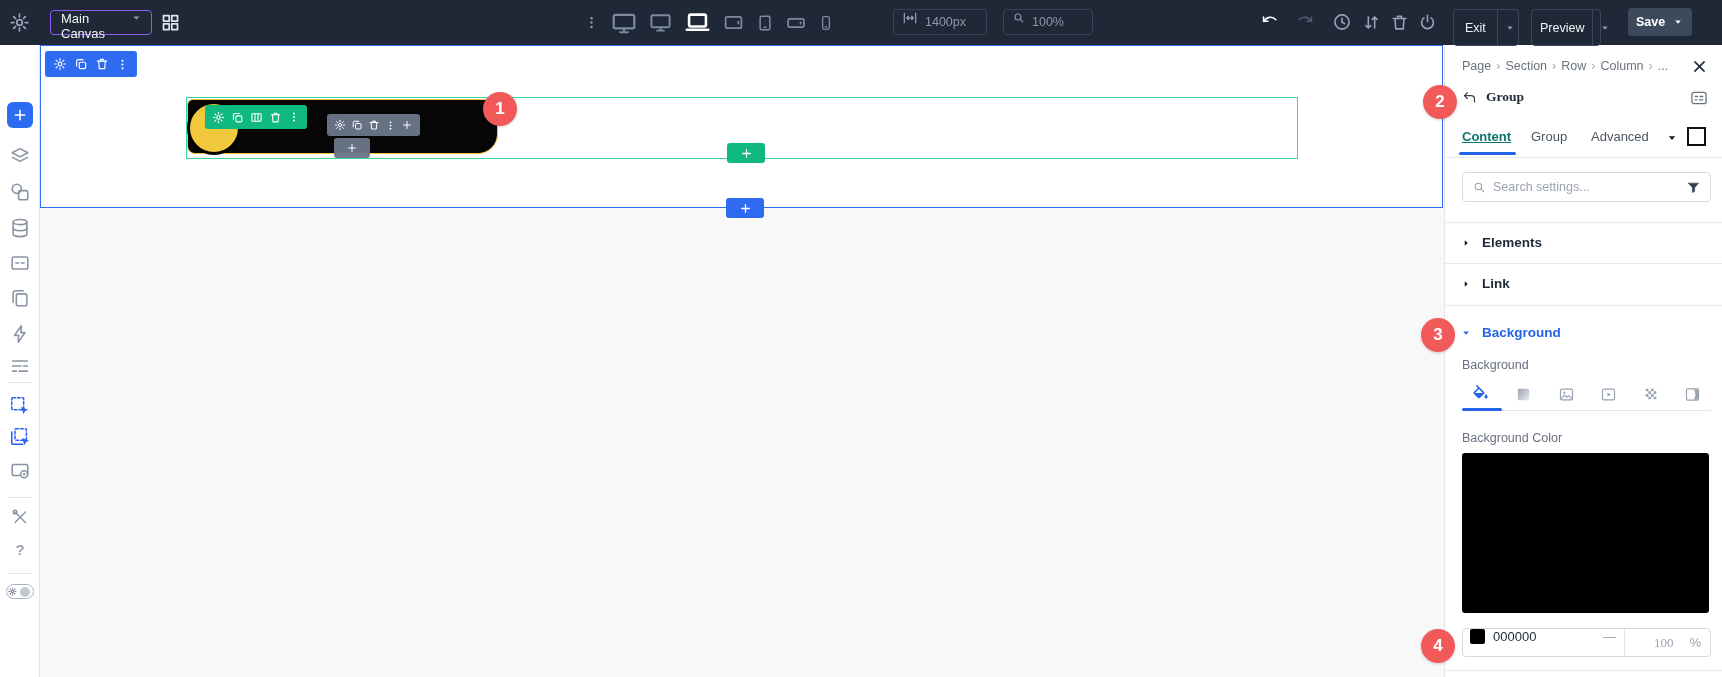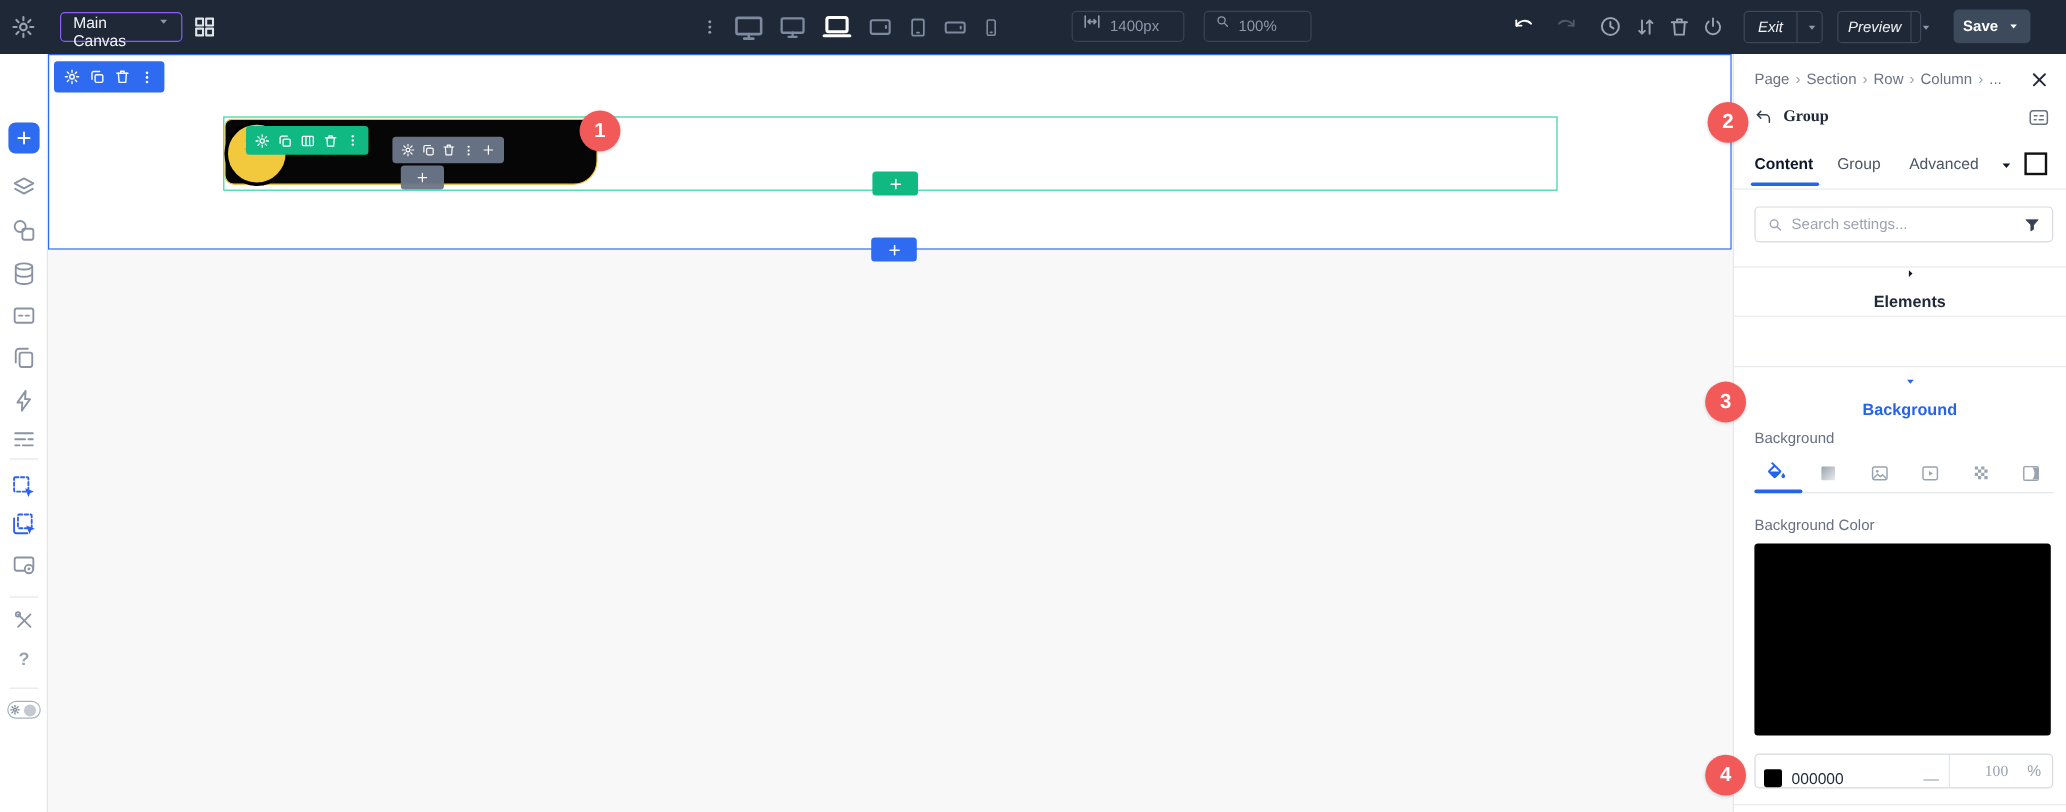--- a/index.html
+++ b/index.html
@@ -16,22 +16,22 @@
   .topbar { position:absolute; left:0; top:0; width:1722px; height:45px; background:#1e2836; z-index:40; }
   .tb-ic { color:#97a3b5; cursor:pointer; }
   .canvas-select { position:absolute; left:50px; top:10px; width:102px; height:25px; border:1px solid #8b5cf6;
     border-radius:4px; display:flex; align-items:flex-start; padding:0 8px 0 10px; color:#f3f4f6; font-size:13px;
     cursor:pointer; justify-content:space-between; }
   .inputbox { position:absolute; top:9px; height:26px; border:1px solid #3844557; border:1px solid #384455;
     border-radius:4px; display:flex; gap:7px; padding:0 8px; color:#8d98aa; }
   .inputbox input { border:none; background:transparent; color:#8d98aa; font-size:12.5px; width:52px; outline:none;
     font-family:"Liberation Sans", sans-serif; }
   .devices { position:absolute; left:584px; top:0; height:45px; display:flex; align-items:center; gap:12px; color:#7d8aa0; }
-  .tb-btn { position:absolute; top:9px; height:27px; border:1px solid #3c4859; border-radius:4px; display:flex;
-    align-items:stretch; color:#f1f3f6; font-size:12.5px; cursor:pointer;font-style:italic; }
+  .tb-btn { position:absolute; top:9px; height:37px; border:1px solid #3c4859; border-radius:4px; display:flex;
+    align-items:stretch; color:#f1f3f6; font-size:12.5px; cursor:pointer; }
   .tb-btn .lbl { display:flex; align-items:center; padding:0 11px; }
   .tb-btn .chev { display:flex; align-items:center; padding:0 6px; border-left:1px solid #3c4859; color:#8d98aa; }
   .save-btn { position:absolute; left:1628px; top:8px; width:64px; height:28px; background:#3d4a5c; border-radius:4px;
     display:flex; align-items:center; justify-content:center; gap:7px; color:#fff; font-size:12.5px; font-weight:600; cursor:pointer; }
 
   
   .sidebar { position:absolute; left:0; top:45px; width:40px; height:632px; background:#fff;
     border-right:1px solid #e4e7ea; z-index:30; }
   .sb-item { position:absolute; left:8px; width:24px; height:24px; color:#8a93a3; cursor:pointer;
     display:flex; align-items:center; justify-content:center; }
@@ -78,50 +78,50 @@
   .crumbs { position:absolute; left:17px; top:14px; display:flex; align-items:center; gap:5px;
     font-size:12.5px; color:#6b7280; }
   .crumbs .sep { color:#9ca3af; }
   .crumbs .item { cursor:pointer; }
   .panel-x { position:absolute; left:246px; top:13px; width:18px; height:18px; color:#1f2937; cursor:pointer; }
   .group-row { position:absolute; left:17px; top:44px; display:flex; align-items:center; gap:9px;font-family:Liberation Serif, serif; }
   .group-title { font-size:13.5px; font-weight:700; color:#1f2937; }
   .group-settings { position:absolute; left:245px; top:44px; width:18px; height:18px; color:#6b7280; cursor:pointer; }
   .tabs { position:absolute; left:17px; top:84px; display:flex; font-size:13px; color:#4b5563; }
   .tab { cursor:pointer; }
-  .tab.active { color:#0f172a; font-weight:600; }
+  .tab.active { color:#0f766e; font-weight:600;text-decoration:underline; }
   .tab-underline { position:absolute; left:14px; top:107px; width:57px; height:3px; background:#2563eb; border-radius:2px; }
   .tabs-chev { position:absolute; left:220px; top:86px; width:14px; height:14px; color:#111827; cursor:pointer; }
   .state-swatch { position:absolute; left:242px; top:82px; width:19px; height:19px; background:#fff;
     border:2px solid #111; cursor:pointer; }
   .p-div { position:absolute; left:0; width:278px; height:1px; background:#e8eaee; }
   .search-box { position:absolute; left:17px; top:127px; width:249px; height:30px; border:1px solid #d6dade;
     border-radius:4px; display:flex; align-items:center; gap:7px; padding:0 9px; color:#9ca3af; }
   .search-box input { flex:1; border:none; outline:none; font-size:12.5px; color:#374151;
     font-family:"Liberation Sans", sans-serif; background:transparent; }
   .search-box input::placeholder { color:#9ca3af; }
   .funnel { color:#374151; cursor:pointer; }
   .acc-row { position:absolute; left:0; width:278px; height:41px; display:flex; align-items:center; gap:10px;
-    padding-left:15px; cursor:pointer;flex-direction:column; }
+    padding-left:15px; cursor:pointer; }
   .acc-row .tri { color:#111827; }
   .acc-label { font-size:13.5px; font-weight:600; color:#1f2937; }
   .acc-row.open .tri { color:#2563eb; }
   .acc-row.open .acc-label { color:#2563eb; }
   .sub-label { position:absolute; left:17px; font-size:12.5px; color:#687080; }
   .bg-tabs { position:absolute; left:26px; top:337px; width:230px; height:24px; display:flex;
     justify-content:space-between; align-items:center; color:#9aa3af; }
   .bg-tab { cursor:pointer; }
   .bg-tab.active { color:#2563eb; }
   .bg-tabs-line { position:absolute; left:17px; top:365px; width:249px; height:1px; background:#e3e6ea; }
   .bg-tabs-accent { position:absolute; left:17px; top:363px; width:40px; height:3px; background:#2563eb; border-radius:2px; }
   .color-field { position:absolute; left:17px; top:408px; width:247px; height:160px; background:#000;
     border-radius:3px; cursor:pointer; }
   .color-row { position:absolute; left:17px; top:583px; width:249px; height:29px; border:1px solid #d6dade;
     border-radius:4px; display:flex; align-items:stretch; font-size:13px; }
-  .color-row .left { flex:1; display:flex; align-items:flex-end; gap:8px; padding:0 8px 0 7px; }
+  .color-row .left { flex:1; display:flex; align-items:flex-start; gap:8px; padding:0 8px 0 7px; }
   .mini-swatch { width:15px; height:15px; background:#000; border-radius:2px; cursor:pointer; }
   .hex-input { border:none; outline:none; width:70px; font-size:13px; color:#1f2937;
     font-family:"Liberation Sans", sans-serif; background:transparent; }
   .dash { margin-left:auto; color:#9ca3af; cursor:pointer; font-size:13px; }
   .color-row .right { width:86px; border-left:1px solid #e2e5e9; display:flex; align-items:center;
     justify-content:space-between; padding:0 9px 0 13px; color:#9ca3af; }
   .opacity-input { border:none; outline:none; width:34px; font-size:13px; color:#9ca3af;
     font-family:Liberation Serif, serif; background:transparent;margin-left:16px; }
 </style>
 </head>
@@ -645,20 +645,28 @@
     <div class="p-div" style="top:177px"></div>
     <div class="acc-row" style="top:177px">
       <span class="tri">
           <svg class="ic" width="12" height="12">
             <use href="#i-chev-right"></use>
           </svg>
         </span>
       <span class="acc-label">Elements</span>
     </div>
     <div class="p-div" style="top:218px"></div>
+    <div class="acc-row" style="top:218px">
+      <span class="tri">
+          <svg class="ic" width="12" height="12">
+            <use href="#i-chev-right"></use>
+          </svg>
+        </span>
+      <span class="acc-label">Link</span>
+    </div>
     <div class="p-div" style="top:260px"></div>
     <div class="acc-row open" style="top:267px">
       <span class="tri">
           <svg class="ic" width="12" height="12">
             <use href="#i-chev-down"></use>
           </svg>
         </span>
       <span class="acc-label">Background</span>
     </div>
 

